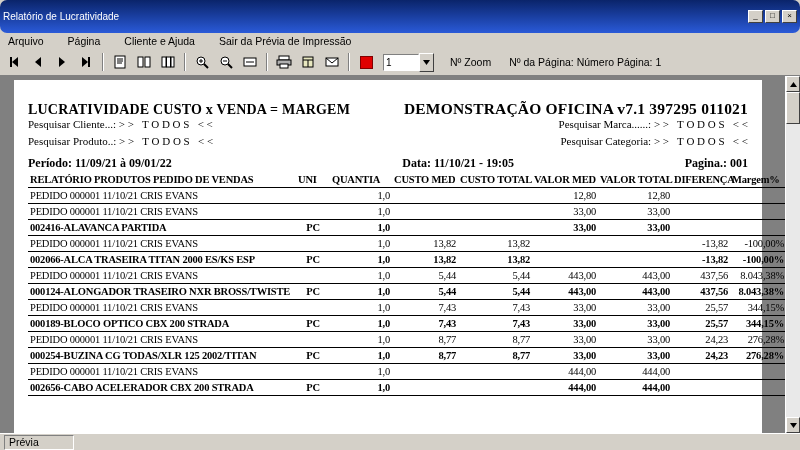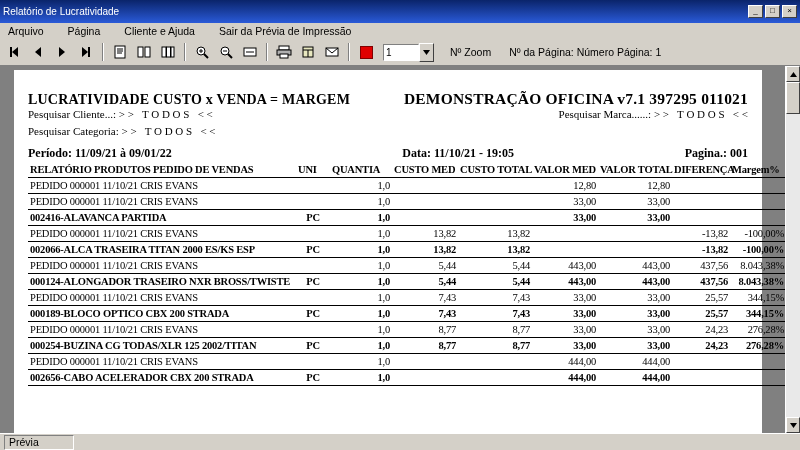--- a/index.html
+++ b/index.html
@@ -17,27 +17,28 @@
   .app-window {
     width: 800px;
     height: 450px;
     display: flex;
     flex-direction: column;
     background: #d4d0c8;
     position: relative;
   }
   
   .titlebar {
-    height: 23px;
+    height: 33px;
     background: linear-gradient(to bottom, #0a246a, #2a5ad8);
     color: #ffffff;
     display: flex;
     align-items: center;
     padding: 0 3px;
     font-size: 10px;
+    border-radius: 7px;
   }
   .titlebar .tb-title {
     flex: 1;
     white-space: nowrap;
     overflow: hidden;
     font-size: 10px;
     letter-spacing: 0px;
   }
   .tb-buttons { display: flex; gap: 2px; }
   .tb-btn {
@@ -402,20 +403,21 @@
         <div class="rep-title">LUCRATIVIDADE CUSTO x VENDA = MARGEM</div>
         <div class="rep-sys">DEMONSTRAÇÃO OFICINA v7.1 397295 011021</div>
       </div>
 
       <div class="filters">
         <div class="filter-line">
           <div class="filter-left">Pesquisar Cliente...: &gt; &gt;   T O D O S   &lt; &lt;</div>
           <div class="filter-right">Pesquisar Marca......: &gt; &gt;   T O D O S   &lt; &lt;</div>
         </div>
         <div class="filter-line">
+          <div class="filter-left">Pesquisar Produto..: &gt; &gt;   T O D O S   &lt; &lt;</div>
           <div class="filter-right">Pesquisar Categoria: &gt; &gt;   T O D O S   &lt; &lt;</div>
         </div>
       </div>
 
       <div class="period-line">
         <div>Período: 11/09/21 à 09/01/22</div>
         <div class="period-mid">Data: 11/10/21 - 19:05</div>
         <div>Pagina.: 001</div>
       </div>
 

